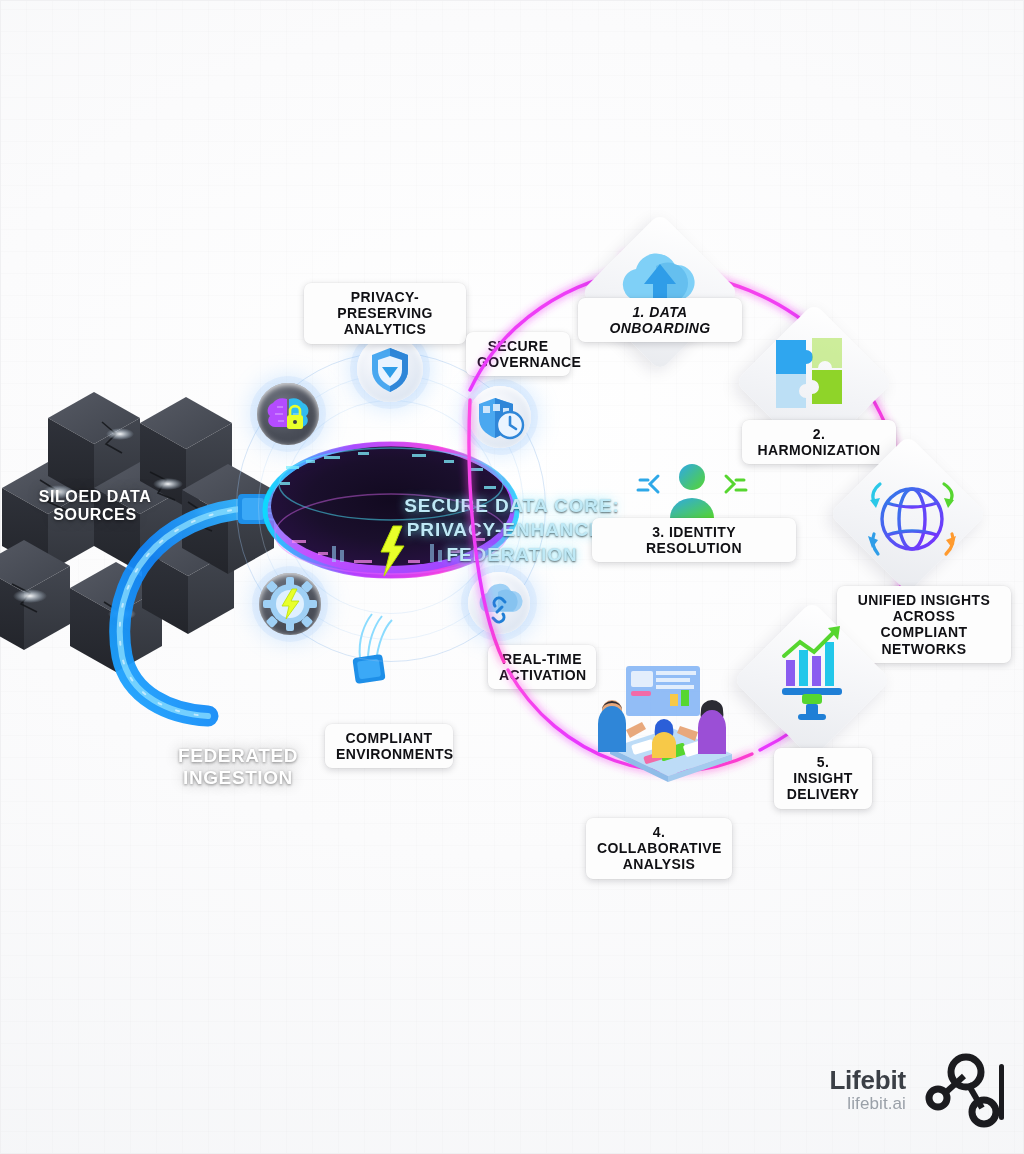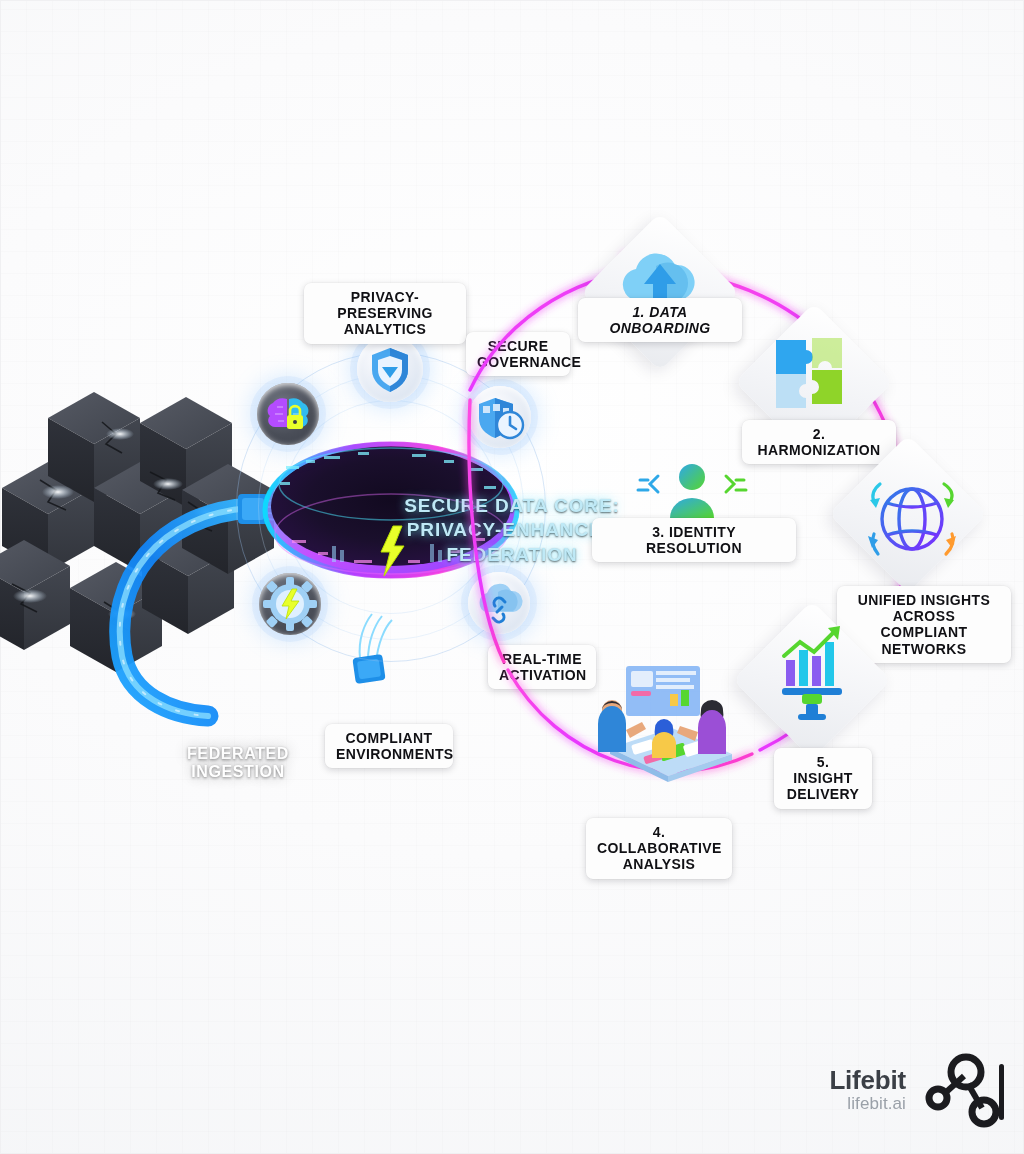--- a/index.html
+++ b/index.html
@@ -126,20 +126,22 @@
         <ellipse cx="76" cy="140" rx="16" ry="7" fill="url(#spark)"></ellipse>
         <ellipse cx="138" cy="82" rx="14" ry="6" fill="url(#spark)"></ellipse>
         <ellipse cx="186" cy="132" rx="15" ry="6" fill="url(#spark)"></ellipse>
         <ellipse cx="48" cy="244" rx="17" ry="7" fill="url(#spark)"></ellipse>
         <ellipse cx="140" cy="262" rx="14" ry="6" fill="url(#spark)"></ellipse>
         <ellipse cx="224" cy="160" rx="13" ry="6" fill="url(#spark)"></ellipse>
       </g>
     </svg>
   </div>
 
+  <div class="plain" style="left:10px;top:488px;width:170px;font-size:16px;">SILOED DATA
+SOURCES</div>
 
   <div class="icoWrap" style="left:100px;top:480px;">
     <svg width="260" height="240" viewBox="0 0 260 240">
       <defs>
         <linearGradient id="cabG" x1="1" y1="0" x2="0" y2="1">
           <stop offset="0" stop-color="#35b6ff"></stop>
             <stop offset=".5" stop-color="#1283f5"></stop>
             <stop offset="1" stop-color="#1fa7ff"></stop>
         </linearGradient>
       </defs>
@@ -165,21 +167,21 @@
       <g stroke="#7fd8ff" stroke-width="2" fill="none" opacity=".9">
         <path d="M30,46 C28,28 34,12 42,2"></path>
           <path d="M38,48 C38,30 44,14 52,4"></path>
         <path d="M46,50 C48,32 54,16 62,8"></path>
       </g>
       <rect x="24" y="44" width="30" height="26" rx="4" fill="#1e8fe8" transform="rotate(-8 39 57)"></rect>
       <rect x="28" y="48" width="22" height="18" rx="3" fill="#3ba9f7" transform="rotate(-8 39 57)"></rect>
     </svg>
   </div>
 
-  <div class="plain" style="left:160px;top:745px;width:156px;font-size:16px;">FEDERATED
+  <div class="plain" style="left:160px;top:745px;width:156px;font-size:19px;">FEDERATED
 INGESTION</div>
 
   <div class="ringA" style="left:236px;top:352px;width:308px;height:308px;"></div>
   <div class="ringB" style="left:258px;top:374px;width:264px;height:264px;"></div>
   <div class="ringB" style="left:282px;top:400px;width:216px;height:212px;"></div>
 
   <div class="icoWrap" style="left:262px;top:430px;">
     <svg width="258" height="160" viewBox="0 0 258 160">
       <defs>
         <radialGradient id="coreBody" cx="50%" cy="45%" r="62%">

